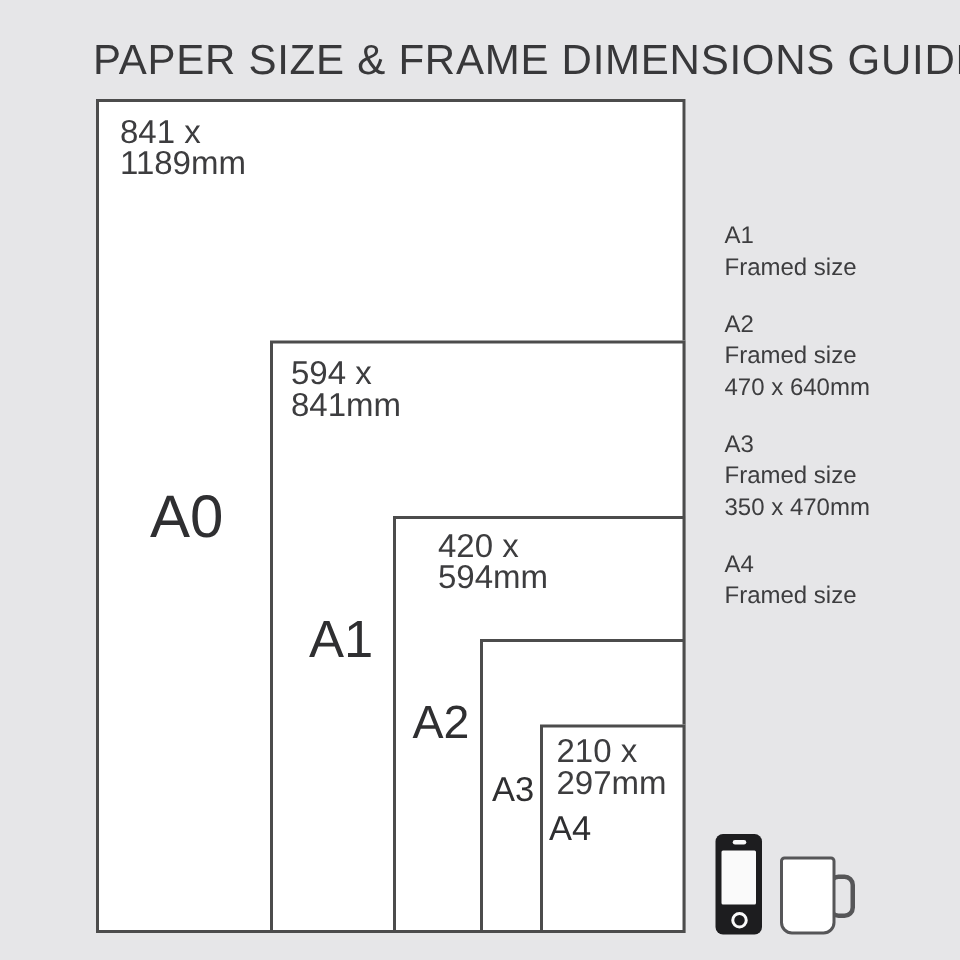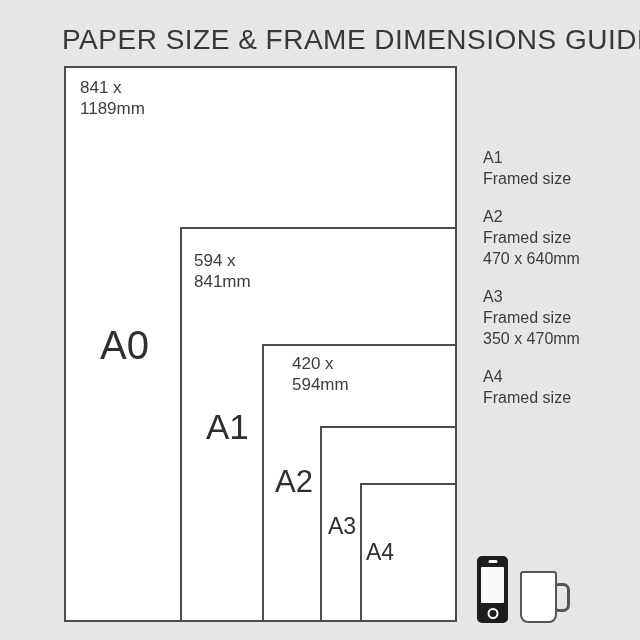--- a/index.html
+++ b/index.html
@@ -19,24 +19,24 @@
     position:absolute;right:183px;bottom:18px;box-sizing:border-box;
     background:var(--paper-fill,#fff);
     border:2px solid var(--paper-border,#4c4c4c);
   }
   .paper-a0{width:393px;height:556px;}
   .paper-a1{width:277px;height:395px;}
   .paper-a2{width:195px;height:278px;}
   .paper-a3{width:137px;height:196px;}
   .paper-a4{width:97px;height:139px;}
 
-  .dim{position:absolute;font-size:17px;line-height:21px;}
+  .dim{position:absolute;font-size:22px;line-height:21px;}
   .dim span{display:block;}
   .dim-a0{left:80px;top:77px;}
-  .dim-a1{left:194px;top:238px;margin-top:12px;}
+  .dim-a1{left:194px;top:238px;}
   .dim-a2{left:292px;top:353px;}
   .dim-a3{left:331px;top:435px;}
   .dim-a4{left:371px;top:490px;}
 
   .letter{position:absolute;color:#2f2f31;line-height:1;}
   .letter-a0{left:100px;top:325px;font-size:40px;text-align:right;}
   .letter-a1{left:206px;top:409px;font-size:35px;}
   .letter-a2{left:275px;top:466px;font-size:31px;}
   .letter-a3{left:328px;top:515px;font-size:23px;}
   .letter-a4{left:366px;top:541px;font-size:23px;}
@@ -75,20 +75,24 @@
     <span>1189mm</span>
   </div>
   <div class="dim dim-a1">
     <span>594 x</span>
     <span>841mm</span>
   </div>
   <div class="dim dim-a2">
     <span>420 x</span>
     <span>594mm</span>
   </div>
+  <div class="dim dim-a4">
+    <span>210 x</span>
+    <span>297mm</span>
+  </div>
 
   <div class="letter letter-a0">A0</div>
   <div class="letter letter-a1">A1</div>
   <div class="letter letter-a2">A2</div>
   <div class="letter letter-a3">A3</div>
   <div class="letter letter-a4">A4</div>
 
   <div class="sidebar">
     <div class="side-group">
       <div>A1</div>

